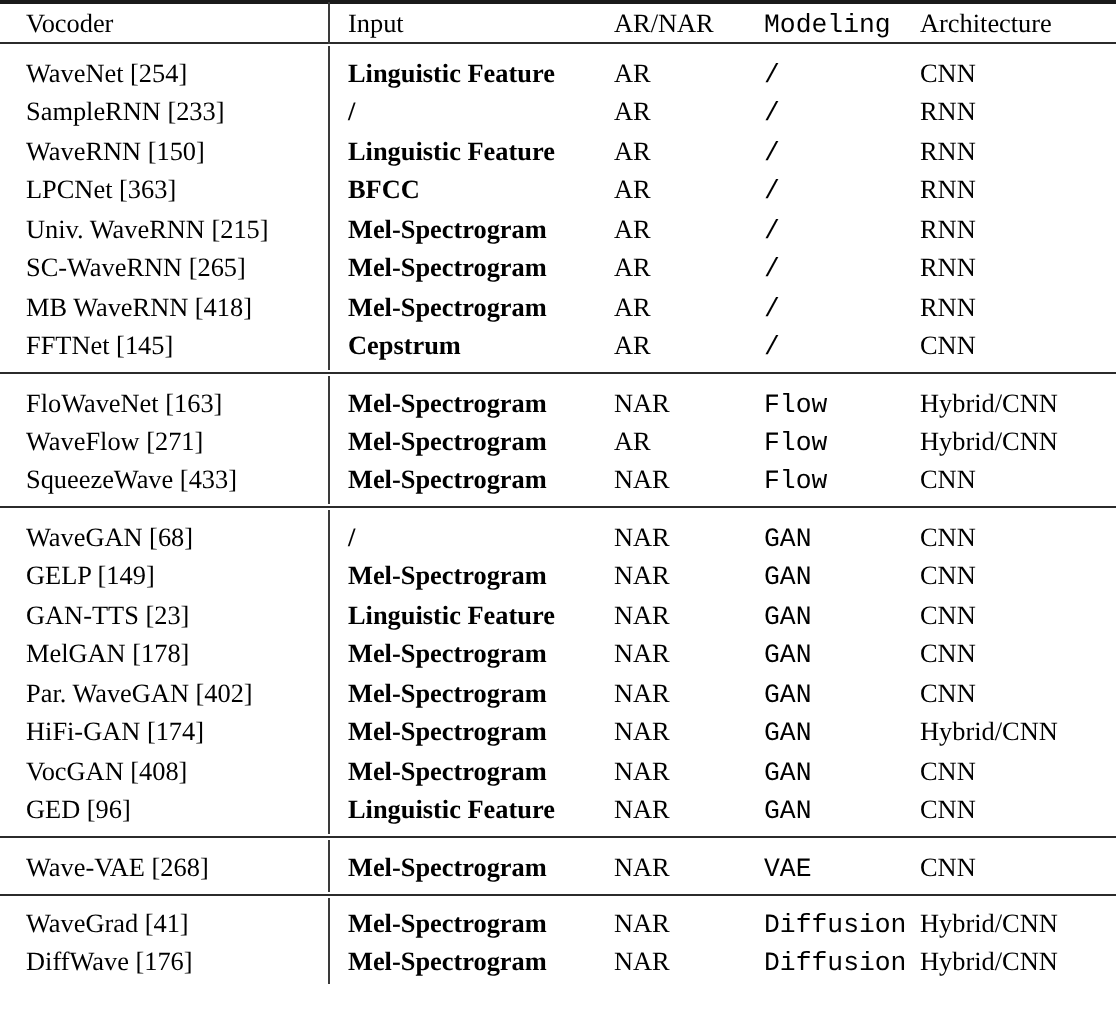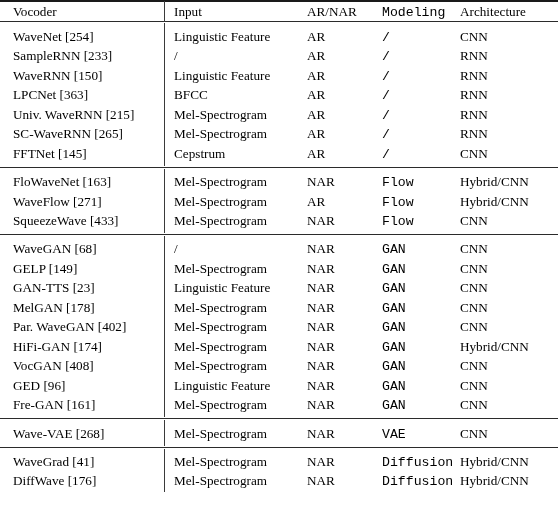--- a/index.html
+++ b/index.html
@@ -81,21 +81,21 @@
   th.hcell, td.dcell {
     height: 17.45px;
     padding-top: 0.5px;
     padding-bottom: 0.5px;
   }
 
   th.hcell { font-weight: normal; }
 
   
   .col-vocoder { padding-left: 13px; }
-  .col-input   { padding-left: 2px; }
+  .col-input   { padding-left: 2px; font-weight: bold; }
   .col-arnar   { padding-left: 0px; }
   .col-model   { padding-left: 0px; font-family: Liberation Mono, monospace; }
   .col-arch    { padding-left: 0px; }
 
   
   td.vsep, th.vsep {
     position: relative;
     padding: 0;
   }
   td.vsep::before, th.vsep::before {
@@ -190,20 +190,28 @@
           <td class="dcell col-arch">RNN</td>
         </tr>
         <tr>
           <td class="dcell col-vocoder">SC-WaveRNN [265]</td>
           <td class="vsep dcell"></td>
           <td class="dcell col-input">Mel-Spectrogram</td>
           <td class="dcell col-arnar">AR</td>
           <td class="dcell col-model">/</td>
           <td class="dcell col-arch">RNN</td>
         </tr>
+        <tr>
+          <td class="dcell col-vocoder">MB WaveRNN [418]</td>
+          <td class="vsep dcell"></td>
+          <td class="dcell col-input">Mel-Spectrogram</td>
+          <td class="dcell col-arnar">AR</td>
+          <td class="dcell col-model">/</td>
+          <td class="dcell col-arch">RNN</td>
+        </tr>
         <tr class="block-last">
           <td class="dcell col-vocoder">FFTNet [145]</td>
           <td class="vsep dcell"></td>
           <td class="dcell col-input">Cepstrum</td>
           <td class="dcell col-arnar">AR</td>
           <td class="dcell col-model">/</td>
           <td class="dcell col-arch">CNN</td>
         </tr>
         <tr class="spacer-row-sm block-last">
           <td></td>
@@ -320,28 +328,20 @@
           <td class="vsep dcell"></td>
           <td class="dcell col-input">Mel-Spectrogram</td>
           <td class="dcell col-arnar">NAR</td>
           <td class="dcell col-model">GAN</td>
           <td class="dcell col-arch">CNN</td>
         </tr>
         <tr>
           <td class="dcell col-vocoder">GED [96]</td>
           <td class="vsep dcell"></td>
           <td class="dcell col-input">Linguistic Feature</td>
-          <td class="dcell col-arnar">NAR</td>
-          <td class="dcell col-model">GAN</td>
-          <td class="dcell col-arch">CNN</td>
-        </tr>
-        <tr class="block-last">
-          <td class="dcell col-vocoder">Fre-GAN [161]</td>
-          <td class="vsep dcell"></td>
-          <td class="dcell col-input">Mel-Spectrogram</td>
           <td class="dcell col-arnar">NAR</td>
           <td class="dcell col-model">GAN</td>
           <td class="dcell col-arch">CNN</td>
         </tr>
         <tr class="spacer-row-sm block-last">
           <td></td>
           <td class="vsep"></td>
           <td></td>
           <td></td>
           <td></td>

